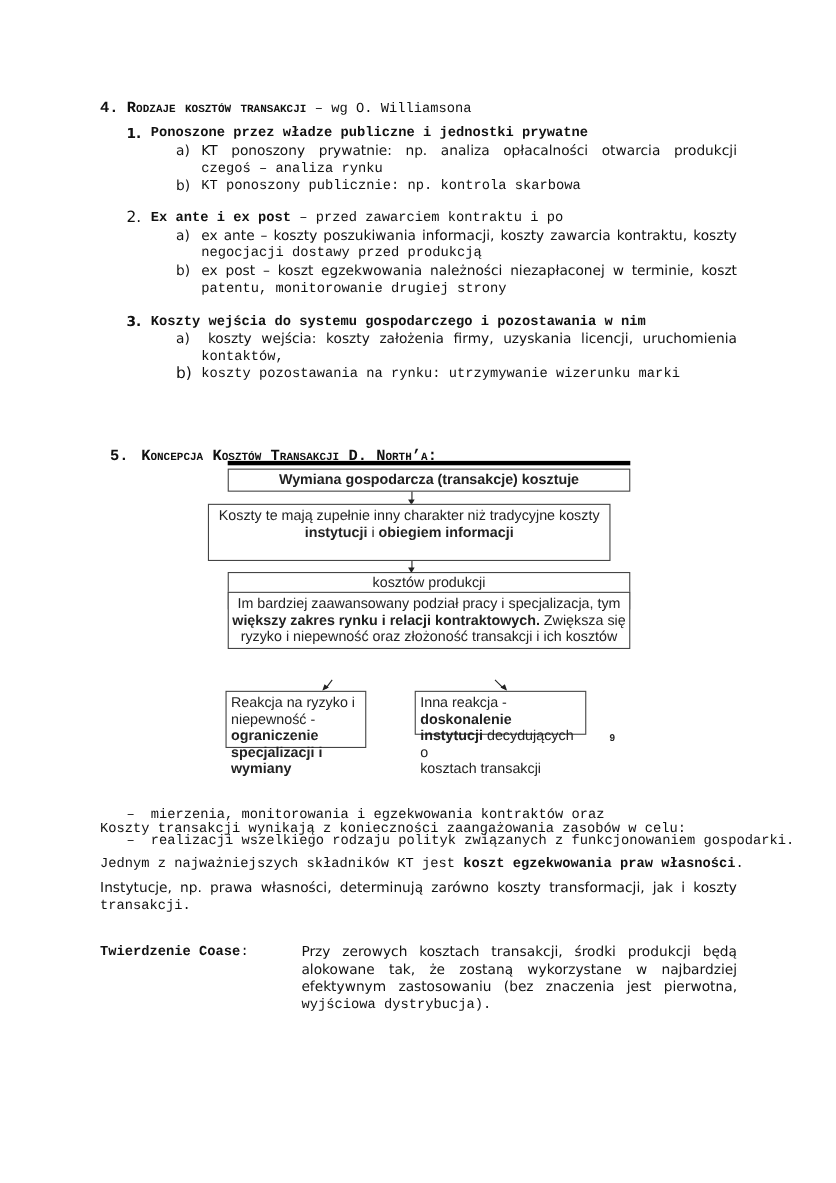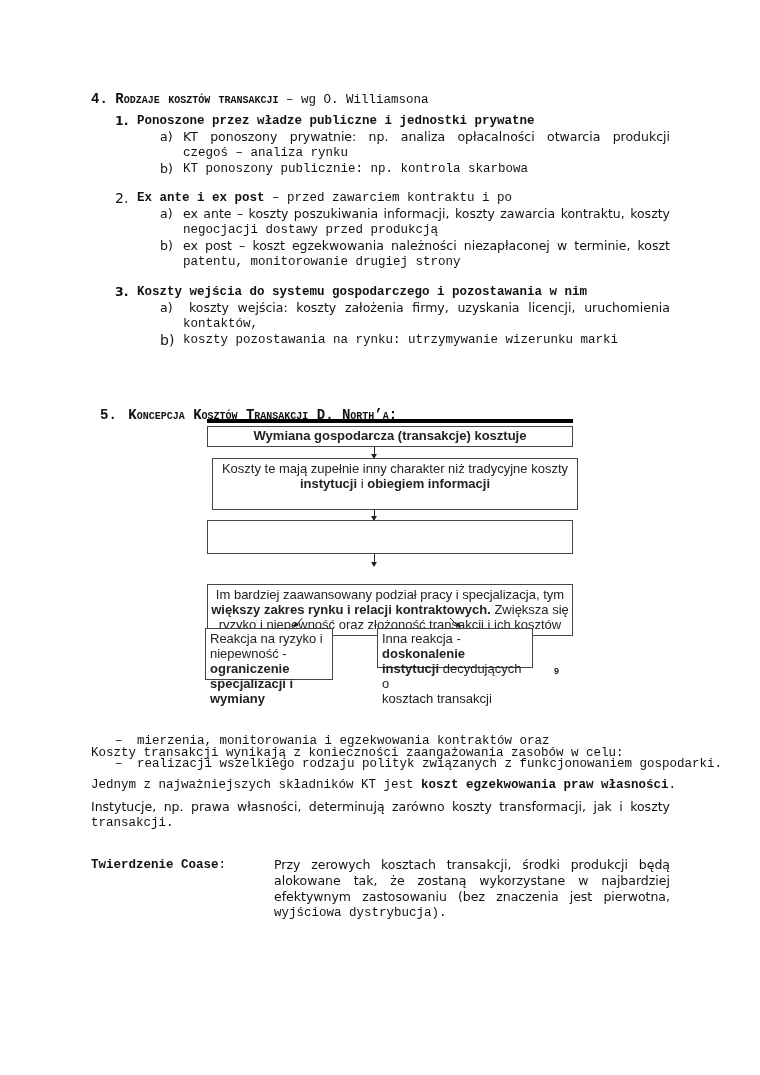--- a/index.html
+++ b/index.html
@@ -61,31 +61,32 @@
 </div>
 
 <div>
   <div class="topbar" style="left:207px; top:419px; width:366px; height:4px;"></div>
 
   <div class="box dg" style="left:207px; top:426px; width:366px; height:21px; line-height:18px; font-weight:bold;">
     <span>Wymiana gospodarcza (transakcje) kosztuje</span>
   </div>
   <div class="arrow" style="left:374px; top:447px; height:8px;"></div>
 
-  <div class="box dg" style="left:212px; top:458px; width:366px; height:52px; padding-top:2px;">
+  <div class="box dg" style="left:189px; top:458px; width:366px; height:52px; padding-top:2px;">
     <span class="t">Koszty te mają zupełnie inny charakter niż tradycyjne koszty</span>
     <span class="t"><b>instytucji</b><span> i </span><b>obiegiem informacji</b></span>
   </div>
   <div class="arrow" style="left:374px; top:510px; height:7px;"></div>
 
   <div class="box dg" style="left:207px; top:520px; width:366px; height:34px; padding-top:1px;">
+    <span class="t">kosztów produkcji</span>
   </div>
   <div class="arrow" style="left:374px; top:554px; height:9px;"></div>
 
-  <div class="box dg" style="left:207px; top:584px; width:366px; height:52px; padding-top:2px;">
+  <div class="box dg" style="left:207px; top:538px; width:366px; height:52px; padding-top:2px;">
     <span class="t">Im bardziej zaawansowany podział pracy i specjalizacja, tym</span>
     <span class="t"><b>większy zakres rynku i relacji kontraktowych.</b><span> Zwiększa się</span></span>
     <span class="t">ryzyko i niepewność oraz złożoność transakcji i ich kosztów</span>
   </div>
 
   <svg class="abs" style="left:200px; top:616px;" width="360" height="14">
     <line x1="102" y1="2" x2="96" y2="10" stroke="#222" stroke-width="1"></line>
     <polygon points="93,12 95,6 99,9" fill="#222"></polygon>
     <line x1="250" y1="2" x2="258" y2="10" stroke="#222" stroke-width="1"></line>
     <polygon points="261,12 255,9 259,6" fill="#222"></polygon>

